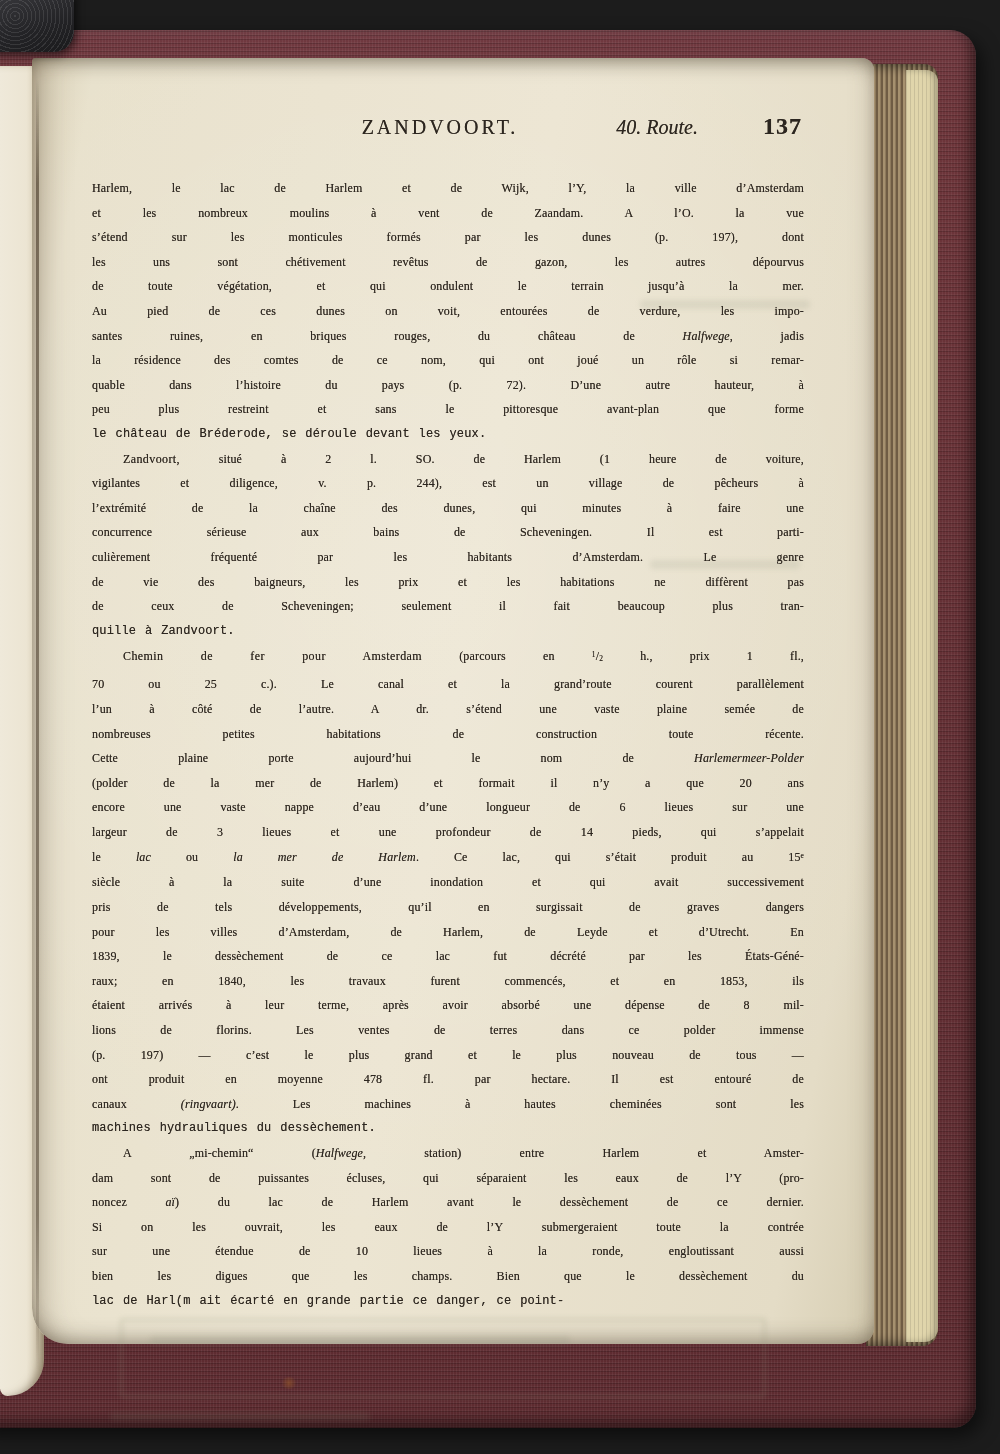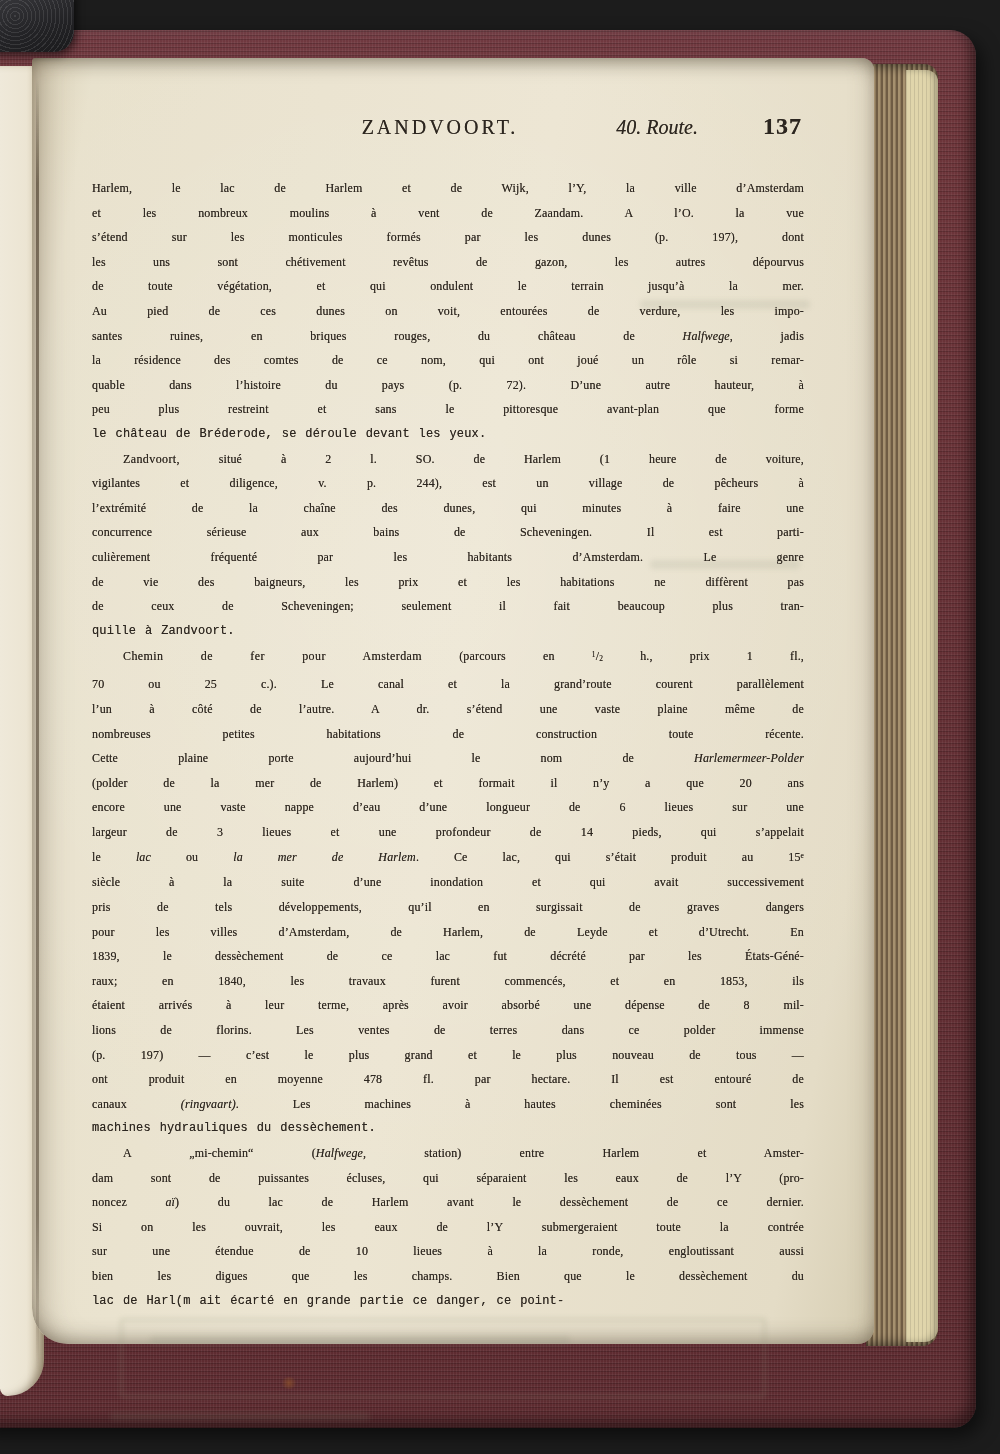--- a/index.html
+++ b/index.html
@@ -125,21 +125,21 @@
         <div class="line indent"><span class="b">Zandvoort</span>, situé à 2 l. SO. de Harlem (1 heure de voiture,</div>
         <div class="line">vigilantes et diligence, v. p. 244), est un village de pêcheurs à</div>
         <div class="line">l’extrémité de la chaîne des dunes, qui minutes à faire une</div>
         <div class="line">concurrence sérieuse aux bains de Scheveningen. Il est parti-</div>
         <div class="line">culièrement fréquenté par les habitants d’Amsterdam. Le genre</div>
         <div class="line">de vie des baigneurs, les prix et les habitations ne diffèrent pas</div>
         <div class="line">de ceux de Scheveningen; seulement il fait beaucoup plus tran-</div>
         <div class="line end">quille à Zandvoort.</div>
         <div class="line indent"><span class="b">Chemin de fer pour Amsterdam</span> (parcours en <span class="sup">1</span>/<span class="sub">2</span> h., prix 1 fl.,</div>
         <div class="line">70 ou 25 c.). Le canal et la grand’route courent parallèlement</div>
-        <div class="line">l’un à côté de l’autre. A dr. s’étend une vaste plaine même de</div>
+        <div class="line">l’un à côté de l’autre. A dr. s’étend une vaste plaine semée de</div>
         <div class="line">nombreuses petites habitations de construction toute récente.</div>
         <div class="line">Cette plaine porte aujourd’hui le nom de <span class="i">Harlemermeer-Polder</span></div>
         <div class="line">(polder de la mer de Harlem) et formait il n’y a que 20 ans</div>
         <div class="line">encore une vaste nappe d’eau d’une longueur de 6 lieues sur une</div>
         <div class="line">largeur de 3 lieues et une profondeur de 14 pieds, qui s’appelait</div>
         <div class="line">le <span class="i">lac</span> ou <span class="i">la mer de Harlem</span>. Ce lac, qui s’était produit au 15<span class="sup">e</span></div>
         <div class="line">siècle à la suite d’une inondation et qui avait successivement</div>
         <div class="line">pris de tels développements, qu’il en surgissait de graves dangers</div>
         <div class="line">pour les villes d’Amsterdam, de Harlem, de Leyde et d’Utrecht. En</div>
         <div class="line">1839, le dessèchement de ce lac fut décrété par les États-Géné-</div>

